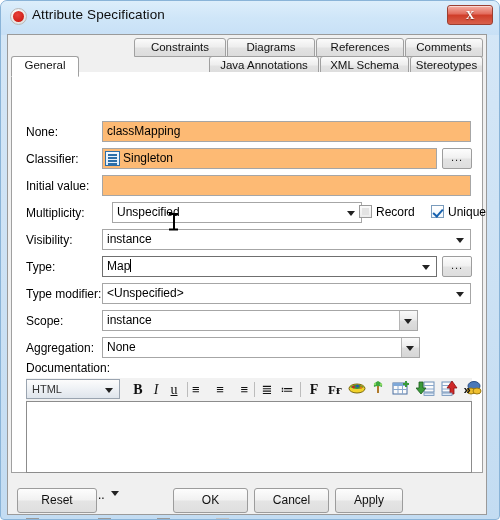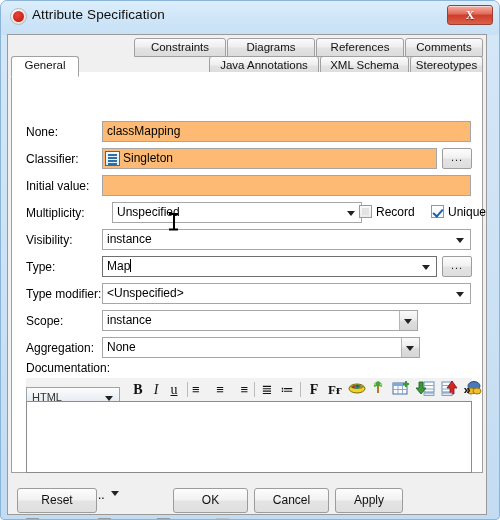--- a/index.html
+++ b/index.html
@@ -340,21 +340,21 @@
   
   .doc-toolbar {
     position: absolute;
     left: 14px;
     width: 446px;
     height: 24px;
     background: #f2f2f2;
   }
   .fmt-combo {
     position: absolute;
-    left: 0; top: 9px;
+    left: 0; top: 1px;
     width: 94px; height: 20px;
     box-sizing: border-box;
     background: linear-gradient(to bottom, #fcfcfc 0%, #eef1f5 50%, #dfe5ec 100%);
     border: 1px solid #9aa4b0;
     font-size: 11px;
     line-height: 18px;
     padding-left: 5px;
     color: #333;
     cursor: pointer;
   }

